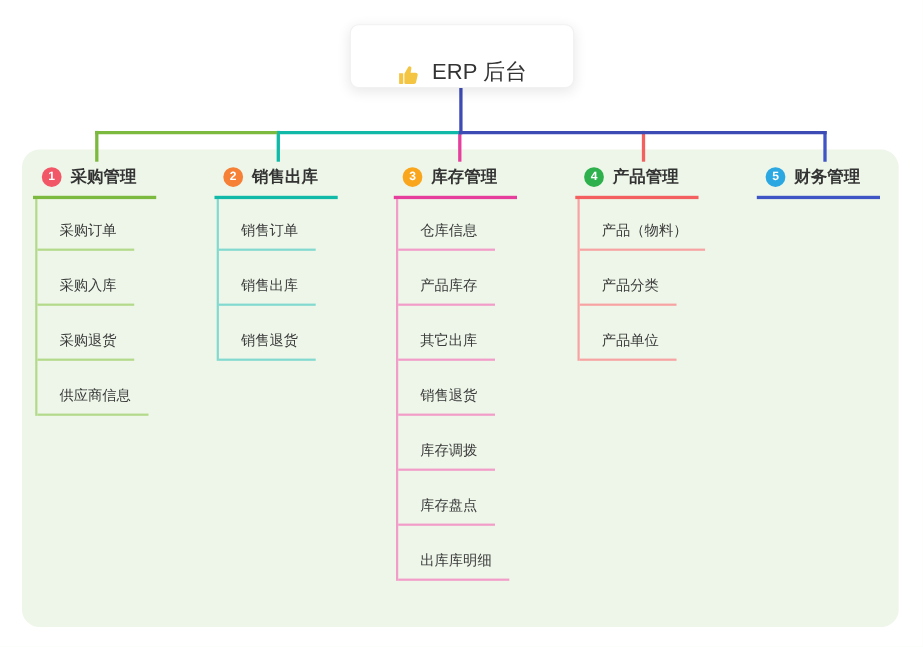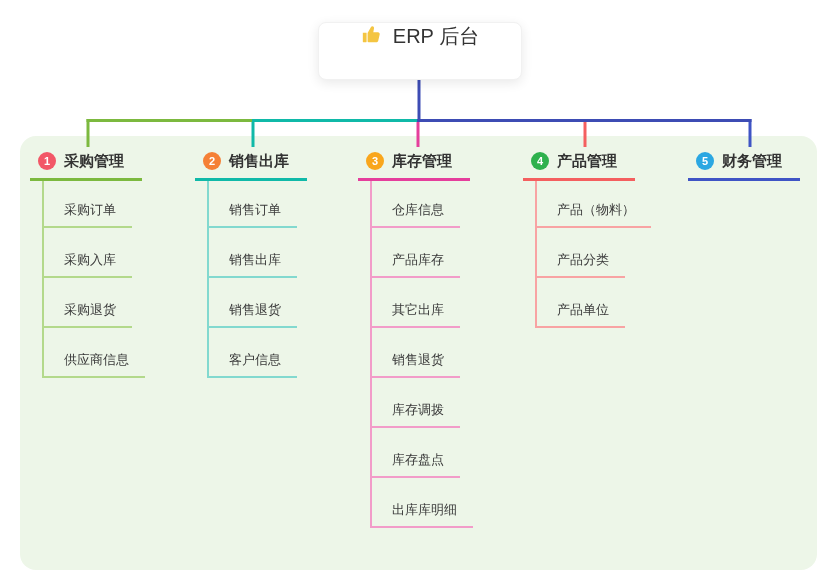--- a/index.html
+++ b/index.html
@@ -11,39 +11,39 @@
   .canvas{position:absolute;inset:0;}
   .panel{
     position:absolute;left:20px;top:136px;width:797px;height:434px;
     border-radius:16px;
   }
   svg.connectors{position:absolute;left:0;top:0;width:839px;height:588px;pointer-events:none;}
   .root-node{
     position:absolute;left:318px;top:22px;width:204px;height:58px;
     background:#ffffff;border-radius:8px;border:1px solid #f1f1f1;
     box-shadow:0 3px 12px rgba(0,0,0,.09);
-    display:flex;align-items:flex-start;justify-content:center;gap:10px;
+    display:flex;align-items:flex-end;justify-content:center;gap:10px;
     font-size:20px;font-weight:500;color:#333333;box-sizing:border-box;
   }
   .thumb{display:flex;align-items:center;}
   .branches{position:absolute;inset:0;}
   .branch{position:absolute;top:150px;}
   .branch-head{
     display:inline-flex;align-items:center;gap:8px;
     padding:0 18px 6px 8px;border-bottom:3px solid var(--c);
     font-size:15px;font-weight:600;color:#333333;line-height:22px;
     white-space:nowrap;cursor:pointer;
   }
   .badge{
     width:18px;height:18px;border-radius:50%;background:var(--badge);
     color:#ffffff;font-size:11px;font-weight:700;line-height:18px;
     display:flex;align-items:center;justify-content:center;flex:0 0 auto;
   }
   .branch-items{
-    margin-left:12px;border-left:2px solid var(--cl);width:max-content;
+    margin-left:2px;border-left:2px solid var(--cl);width:max-content;
   }
   .branch-item{
     box-sizing:border-box;height:50px;display:flex;align-items:flex-end;
     padding:0 16px 8px 20px;border-bottom:2px solid var(--cl);
     width:max-content;min-width:88px;font-size:13px;color:#3a3a3a;
     line-height:16px;white-space:nowrap;cursor:pointer;
   }
   .branch-item:first-child{height:47px;}
 </style>
 </head>
@@ -111,23 +111,20 @@
     </div>
 
     <div class="branch-item">
       <span>销售出库</span>
     </div>
 
     <div class="branch-item">
       <span>销售退货</span>
     </div>
 
-    <div class="branch-item">
-      <span>客户信息</span>
-    </div>
   </div>
     </div>
 
     <div class="branch" style="left: 358px; --c: #e53e9c; --cl: #f29cc9; --badge: #f9a61c;">
       <div class="branch-head">
         <span class="badge">3</span>
         <span class="blabel">库存管理</span>
       </div>
       <div class="branch-items">
     <div class="branch-item">

